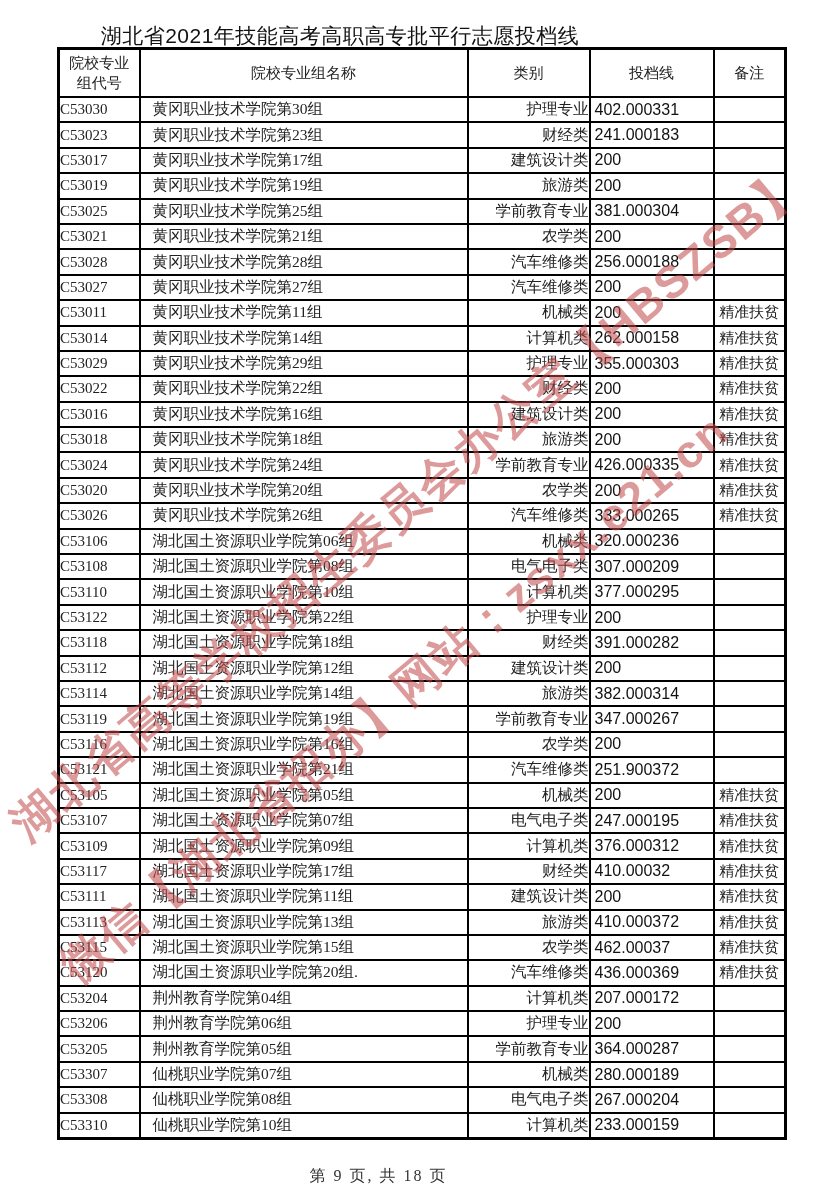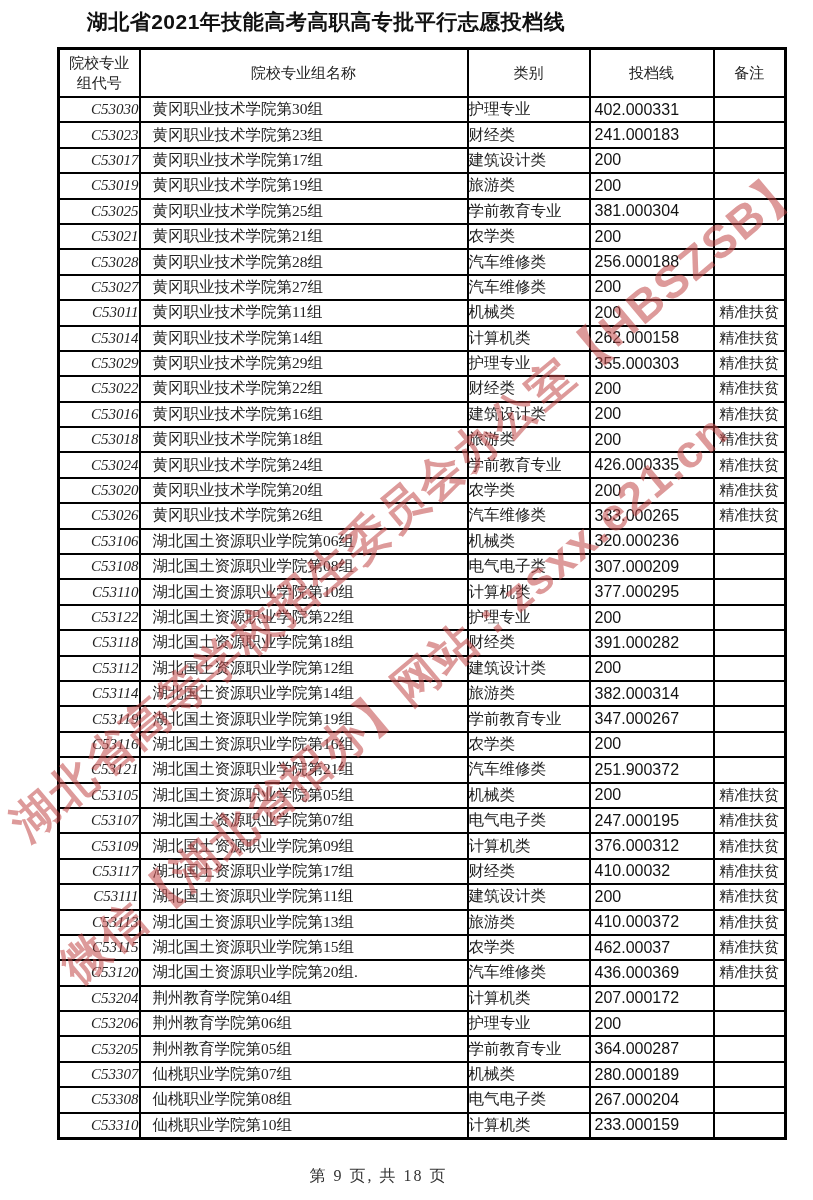--- a/index.html
+++ b/index.html
@@ -16,24 +16,24 @@
     color: #1a1a1a;
   }
   .page-title {
     position: absolute;
     top: 6px;
     left: 0;
     width: 648px;
     text-align: center;
     font-family: "Liberation Sans", "DejaVu Sans", sans-serif;
     font-size: 21px;
-    font-weight: bold;
+    font-weight: normal;
     letter-spacing: 0.5px;
     color: #111;
-    margin: 2px;
+    margin: 16px;
   }
   table.filing-table {
     position: absolute;
     left: 57px;
     top: 47px;
     width: 727px;
     border-collapse: collapse;
     table-layout: fixed;
   }
   table.filing-table, table.filing-table th, table.filing-table td {
@@ -55,32 +55,31 @@
   td {
     height: 23.4px;
     font-size: 15.5px;
     vertical-align: middle;
     padding: 0;
     white-space: nowrap;
     overflow: hidden;
     color: #222;
   }
   td.col-code {
-    text-align: right;
+    text-align: left;
     font-size: 15px;
     font-family: "Liberation Serif", "DejaVu Serif", serif;
-    font-style: italic;
   }
   td.col-name {
     text-align: left;
     padding-left: 12px;
   }
   td.col-category {
-    text-align: left;
-    padding-left: 0;
+    text-align: right;
+    padding-left: 10px;
   }
   td.col-score {
     text-align: left;
     padding-left: 4px;
     font-family: "Liberation Sans", "DejaVu Sans", sans-serif;
     font-size: 16px;
     color: #111;
   }
   td.col-remark {
     text-align: center;

